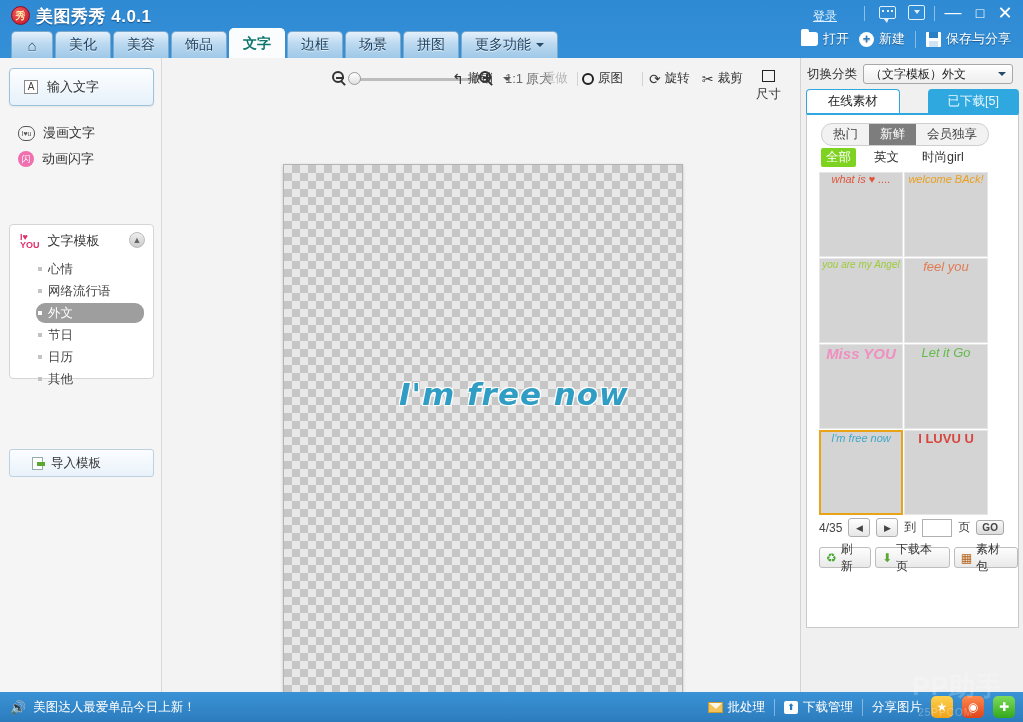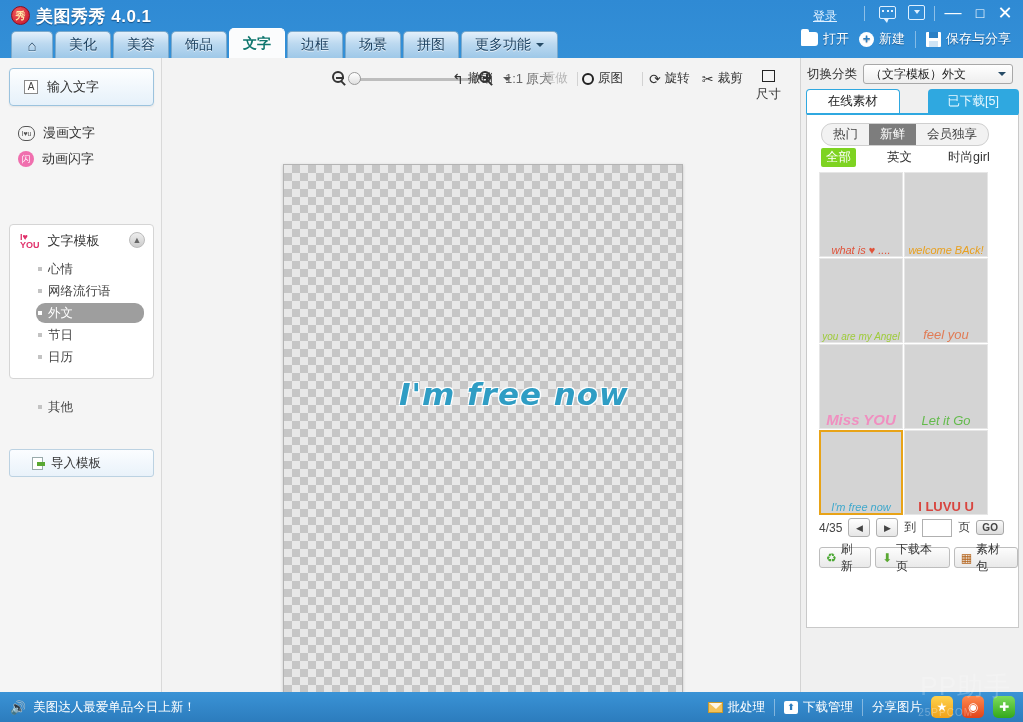--- a/index.html
+++ b/index.html
@@ -153,26 +153,26 @@
   .rp-tab{flex:1;height:24px;display:flex;align-items:center;justify-content:center;
      font-size:12.5px;cursor:pointer;border-radius:4px 4px 0 0;}
   .rp-tab.active{background:#fff;color:#222;border:1px solid #2fa8e0;border-bottom:none;}
   .rp-tab.inact{background:#2fa8e0;color:#e8f8ff;margin-left:28px;}
   .rp-body{position:absolute;left:5px;top:55px;width:213px;height:515px;background:#fff;
      border:1px solid #c9c9c9;border-top:2px solid #2fa8e0;}
   .pills{position:absolute;left:14px;top:8px;display:flex;border:1px solid #cfcfcf;border-radius:11px;
      overflow:hidden;background:#f2f2f2;}
   .pill{padding:2px 11px;font-size:12.5px;color:#444;cursor:pointer;}
   .pill.on{background:#7d7d7d;color:#fff;}
-  .filters{position:absolute;left:14px;top:33px;display:flex;gap:26px;align-items:center;}
+  .filters{position:absolute;left:14px;top:33px;display:flex;gap:13px;align-items:center;}
   .filt{font-size:12.5px;color:#333;cursor:pointer;padding:1px 5px;}
   .filt.on{background:#7ed321;color:#fff;border-radius:2px;}
   .grid{position:absolute;left:12px;top:57px;width:186px;display:flex;flex-wrap:wrap;gap:1px;}
   .cell{width:84px;height:85px;background:#d4d4d4;border:1px solid #e6e6e6;position:relative;
-     cursor:pointer;display:flex;align-items:flex-end;justify-content:center;overflow:hidden;}
+     cursor:pointer;display:flex;align-items:flex-start;justify-content:center;overflow:hidden;}
   .cell.sel{border:2px solid #e8a317;}
   .cell .thumbtxt{font-size:13px;font-style:italic;white-space:nowrap;}
   .pager{position:absolute;left:12px;top:403px;display:flex;align-items:center;gap:6px;font-size:12px;color:#444;}
   .pbtn{width:22px;height:19px;background:linear-gradient(to bottom,#fff,#e6e6e6);border:1px solid #b0b0b0;
      border-radius:3px;display:flex;align-items:center;justify-content:center;font-size:9px;cursor:pointer;}
   .pinput{width:30px;height:18px;border:1px solid #b0b0b0;background:#fff;}
   .gobtn{padding:1px 5px;background:linear-gradient(to bottom,#fafafa,#dcdcdc);border:1px solid #a9a9a9;
      border-radius:3px;font-size:10px;font-weight:bold;color:#444;cursor:pointer;}
   .actrow{position:absolute;left:12px;top:432px;display:flex;gap:4px;}
   .abtn{height:21px;padding:0 6px;background:linear-gradient(to bottom,#fdfdfd,#e9e9e9);
@@ -196,21 +196,21 @@
   .env{width:15px;height:11px;background:#f3c259;border:1px solid #c99a2e;position:relative;}
   .env:after{content:"";position:absolute;left:0;top:0;border-left:7px solid transparent;
      border-right:6px solid transparent;border-top:6px solid #fff;opacity:.85;}
   .dl{width:14px;height:13px;background:#fff;border-radius:2px;color:#2c7cbd;font-size:9px;
      line-height:12px;text-align:center;font-weight:bold;}
   .soc{width:22px;height:22px;border-radius:5px;display:flex;align-items:center;justify-content:center;
      font-size:12px;cursor:pointer;color:#fff;}
   .soc2{background:linear-gradient(to bottom,#ffd24d,#f0a21a);}
   .soc3{background:linear-gradient(to bottom,#ff8a4d,#e0431a);}
   .soc4{background:linear-gradient(to bottom,#7ddc5b,#34a81c);}
-  .watermark{position:absolute;right:12px;bottom:18px;font-size:26px;font-weight:normal;
+  .watermark{position:absolute;right:20px;bottom:18px;font-size:26px;font-weight:bold;
      color:rgba(255,255,255,.22);letter-spacing:1px;pointer-events:none;text-align:right;}
   .watermark2{position:absolute;right:50px;bottom:4px;font-size:10px;
      color:rgba(255,255,255,.30);letter-spacing:1px;pointer-events:none;}
 </style>
 </head>
 <body>
 
 <div class="app">
 
   <div class="titlebar">
@@ -286,21 +286,21 @@
           <span style="font-size:9px;color:#e0306a;font-weight:bold;line-height:8px;">I♥<br>YOU</span>
           <span>文字模板</span>
         </div>
         <div class="collapse-btn">▲</div>
 
         <div class="sub" style="top:34px;">心情</div>
         <div class="sub" style="top:56px;">网络流行语</div>
         <div class="sub sel" style="top:78px;">外文</div>
         <div class="sub" style="top:100px;">节日</div>
         <div class="sub" style="top:122px;">日历</div>
-        <div class="sub" style="top:144px;margin-top:28px;">其他</div>
+        <div class="sub" style="top:144px;">其他</div>
       </div>
 
       <div class="btn-import">
         <span class="ico-doc"></span>
         <span>导入模板</span>
       </div>
 
       <div class="btn-tutorial">
         <span style="color:#e9a0c2;">♥☜♥</span>
         <span>文字模板教程</span>

